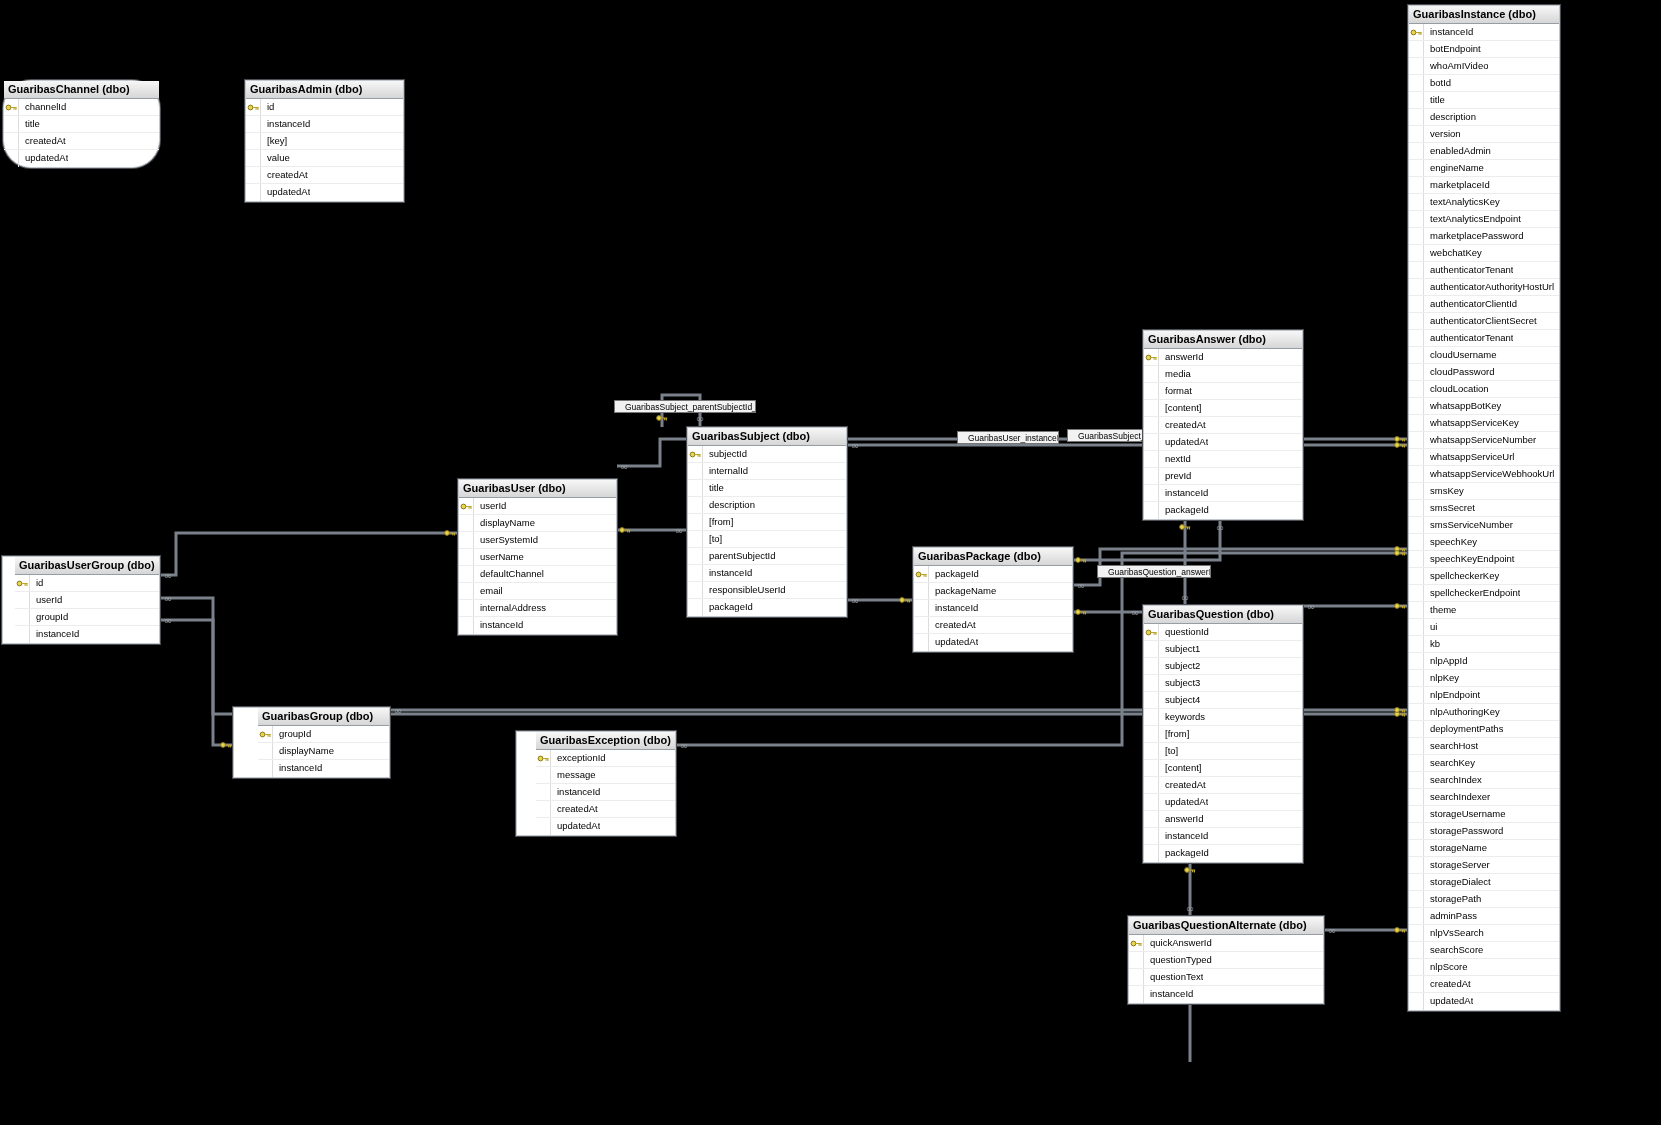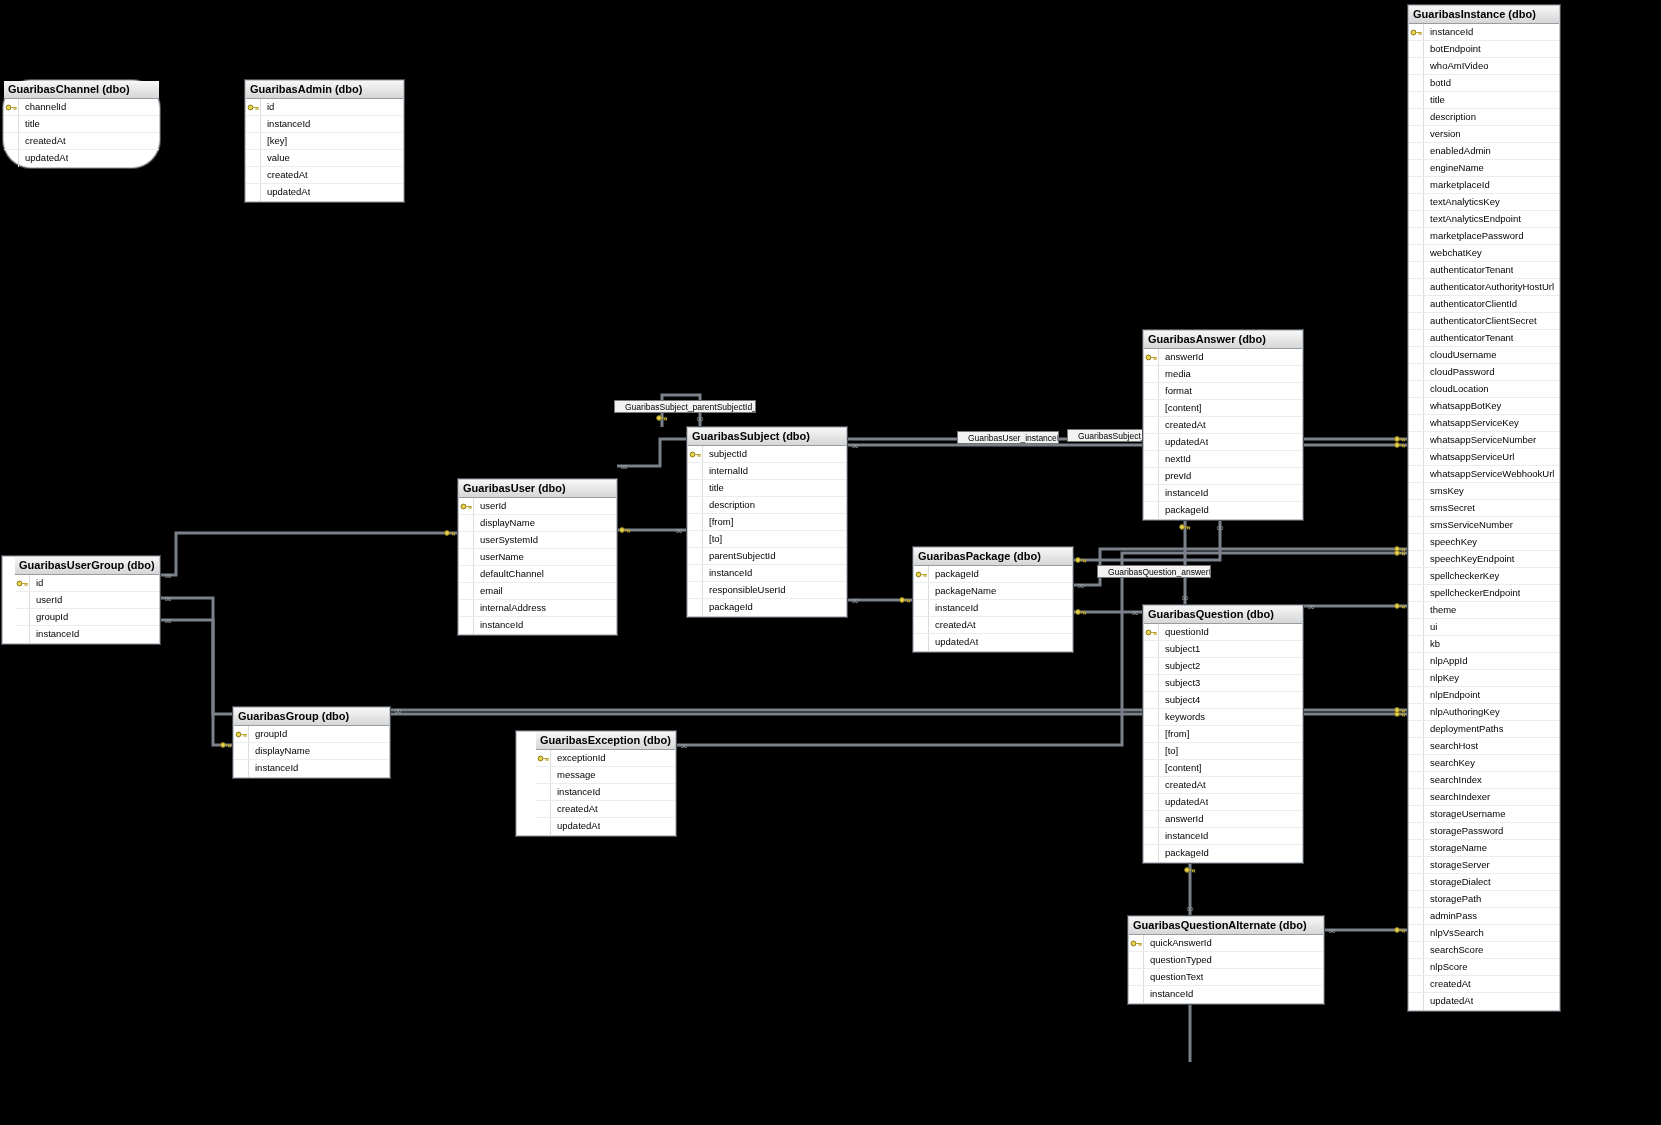--- a/index.html
+++ b/index.html
@@ -618,21 +618,21 @@
       </div>
       <div class="row">
         <span class="ic"></span>
         <span class="nm">instanceId</span>
       </div>
       <div class="row">
         <span class="ic"></span>
         <span class="nm">packageId</span>
       </div>
     </div>
-    <div class="tbl" style="left: 233px; top: 707px; width: 157px;">
+    <div class="tbl" style="left: 233px; top: 707px; width: 157px; padding-left: 24px;">
       <div class="hd">GuaribasGroup (dbo)</div>
       <div class="row">
         <span class="ic">
           <svg width="13" height="9" viewBox="-6.5 -4.5 13 9">
             <use href="#keyg"></use>
           </svg>
         </span>
         <span class="nm">groupId</span>
       </div>
       <div class="row">

